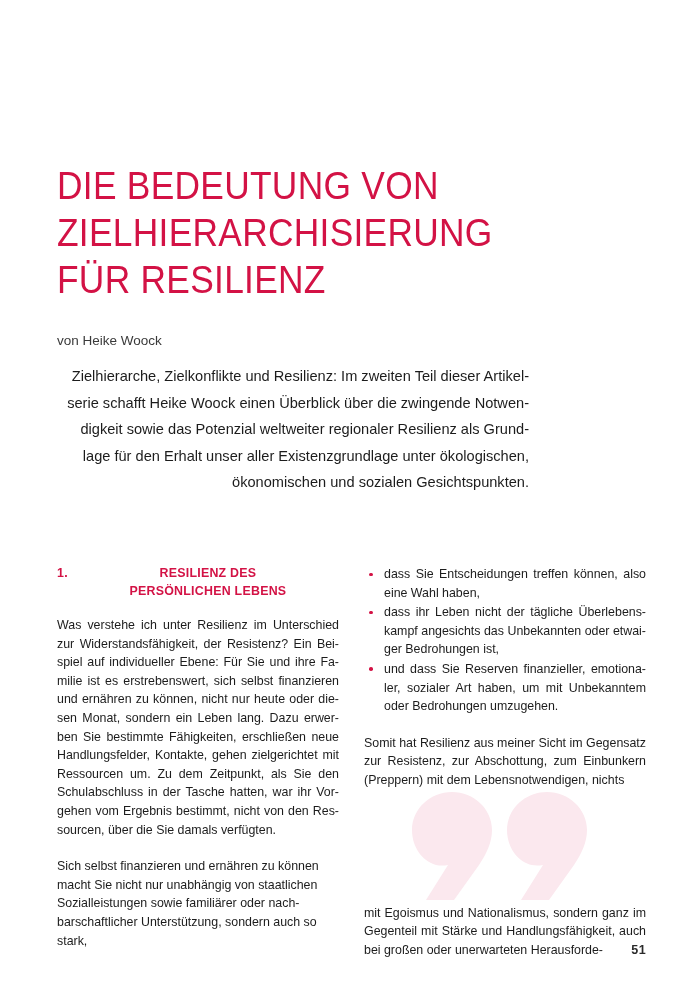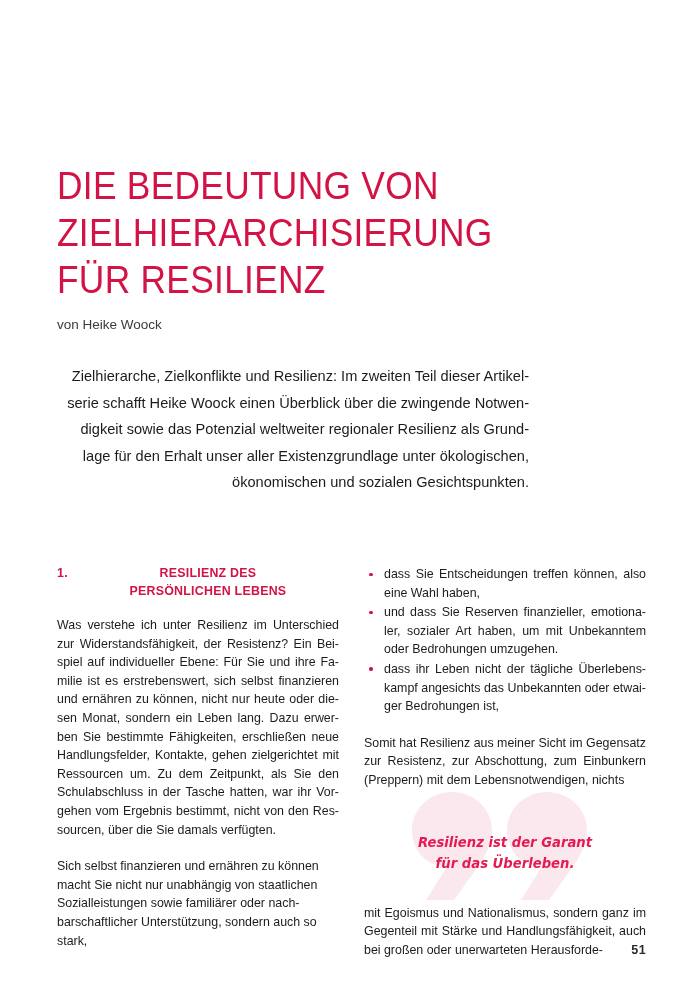--- a/index.html
+++ b/index.html
@@ -37,21 +37,21 @@
     text-transform: uppercase;
     font-family: "Liberation Sans Narrow", "Liberation Sans", "DejaVu Sans", sans-serif;
     transform: scaleX(0.93);
     transform-origin: left top;
     white-space: pre-line;
   }
 
   .byline {
     position: absolute;
     left: 57px;
-    top: 316px;
+    top: 332px;
     font-size: 13.5px;
     line-height: 18px;
     color: #3a3a3a;
     font-weight: 400;
   }
 
   
   .intro {
     position: absolute;
     left: 57px;
@@ -196,35 +196,33 @@
 
     <p class="body-p">Was verstehe ich unter Resilienz im Unterschied zur Widerstandsfähigkeit, der Resistenz? Ein Bei-spiel auf individueller Ebene: Für Sie und ihre Fa-milie ist es erstrebenswert, sich selbst finanzieren und ernähren zu können, nicht nur heute oder die-sen Monat, sondern ein Leben lang. Dazu erwer-ben Sie bestimmte Fähigkeiten, erschließen neue Handlungsfelder, Kontakte, gehen zielgerichtet mit Ressourcen um. Zu dem Zeitpunkt, als Sie den Schulabschluss in der Tasche hatten, war ihr Vor-gehen vom Ergebnis bestimmt, nicht von den Res-sourcen, über die Sie damals verfügten.</p>
 
     <p class="body-p nojust">Sich selbst finanzieren und ernähren zu können macht Sie nicht nur unabhängig von staatlichen Sozialleistungen sowie familiärer oder nach-barschaftlicher Unterstützung, sondern auch so stark,</p>
   </div>
 
   <div class="col col-right">
 
     <ul class="bullets">
       <li>dass Sie Entscheidungen treffen können, also eine Wahl haben,</li>
+      <li>dass ihr Leben nicht der tägliche Überlebens-kampf angesichts das Unbekannten oder etwai-ger Bedrohungen ist,</li>
       <li>und dass Sie Reserven finanzieller, emotiona-ler, sozialer Art haben, um mit Unbekanntem oder Bedrohungen umzugehen.</li>
-      <li>dass ihr Leben nicht der tägliche Überlebens-kampf angesichts das Unbekannten oder etwai-ger Bedrohungen ist,</li>
     </ul>
 
     <p class="body-p">Somit hat Resilienz aus meiner Sicht im Gegensatz zur Resistenz, zur Abschottung, zum Einbunkern (Preppern) mit dem Lebensnotwendigen, nichts</p>
 
     <div class="pullquote-wrap">
       <div class="quote-mark">
         <svg viewBox="0 0 180 108" xmlns="http://www.w3.org/2000/svg" aria-hidden="true">
           <path fill="#FBE8EE" d="M40 0c22 0 40 17 40 38 0 12-5 23-13 35L42 108H14l22-35c-2 .4-4 .6-6 .6C14 73.6 0 58 0 38 0 17 18 0 40 0z"></path>
           <path fill="#FBE8EE" d="M135 0c22 0 40 17 40 38 0 12-5 23-13 35l-25 35h-28l22-35c-2 .4-4 .6-6 .6-16 0-30-15.6-30-35.6 0-21 18-38 40-38z"></path>
         </svg>
       </div>
-      <p class="pullquote">Resilienz ist der Garant
-für das Überleben.</p>
     </div>
 
     <p class="body-p">mit Egoismus und Nationalismus, sondern ganz im Gegenteil mit Stärke und Handlungsfähigkeit, auch bei großen oder unerwarteten Herausforde-</p>
   </div>
 
   <div class="folio">51</div>
 
 </div>
 
 </body></html>

